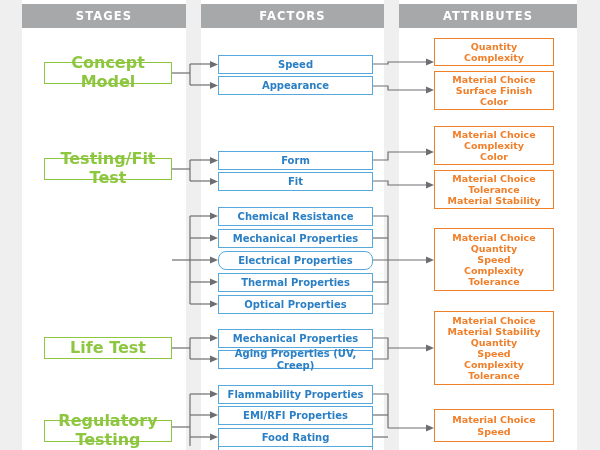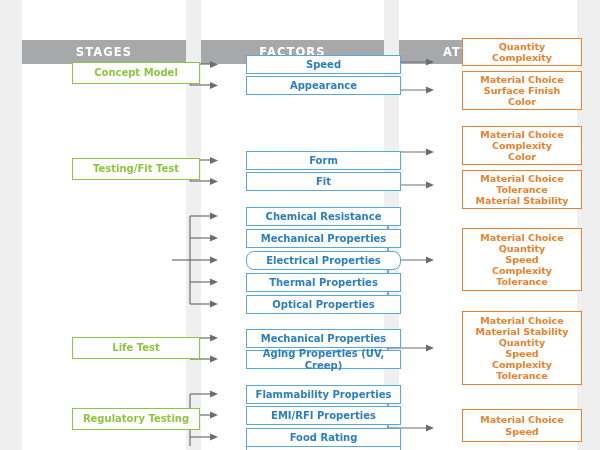--- a/index.html
+++ b/index.html
@@ -20,36 +20,36 @@
   
   .gutter{position:absolute;top:0;height:450px;background:#efefef;}
   .gutter.g1{left:186px;width:15px;}
   .gutter.g2{left:384px;width:15px;}
 
   
   .hdr{
     position:absolute;top:4px;height:24px;
     background:#a6a8aa;color:#ffffff;
     display:flex;align-items:center;justify-content:center;
-    font-size:11.5px;font-weight:bold;letter-spacing:1.1px;margin-top:36px;
+    font-size:11.5px;font-weight:bold;letter-spacing:1.1px;
   }
   .hdr.stages{left:22px;width:164px;}
   .hdr.factors{left:201px;width:183px;}
   .hdr.attributes{left:399px;width:178px;}
 
   
   .node{
     position:absolute;box-sizing:border-box;
     background:#ffffff;border:1.5px solid #000;
     display:flex;align-items:center;justify-content:flex-start;
-    text-align:center;line-height:1.17;margin-left:28px;
+    text-align:center;line-height:1.17;
   }
   .node.stage{
     border-color:#8dc63f;color:#8dc63f;
-    font-size:10px;font-weight:bold;
+    font-size:16px;font-weight:bold;
     left:44px;width:128px;height:22px;
   }
   .node.factor{
     border-color:#57a9dd;color:#2b7fc4;
     font-size:10px;font-weight:bold;
     left:218px;width:155px;height:19px;
   }
   .node.attribute{
     border-color:#f07f2a;color:#f07f2a;
     font-size:9.5px;font-weight:bold;
@@ -151,21 +151,21 @@
 
   <div class="node stage" style="top:62px;">
     <span class="lines">Concept Model</span>
   </div>
   <div class="node stage" style="top:158px;">
     <span class="lines">Testing/Fit Test</span>
   </div>
   <div class="node stage" style="top:337px;">
     <span class="lines">Life Test</span>
   </div>
-  <div class="node stage" style="top:408px;">
+  <div class="node stage" style="top:420px;">
     <span class="lines">Regulatory Testing</span>
   </div>
 
   <div class="node factor" style="top:55px;">
     <span class="lines">Speed</span>
   </div>
   <div class="node factor" style="top:151px;">
     <span class="lines">Form</span>
   </div>
   <div class="node factor" style="top:76px;">

